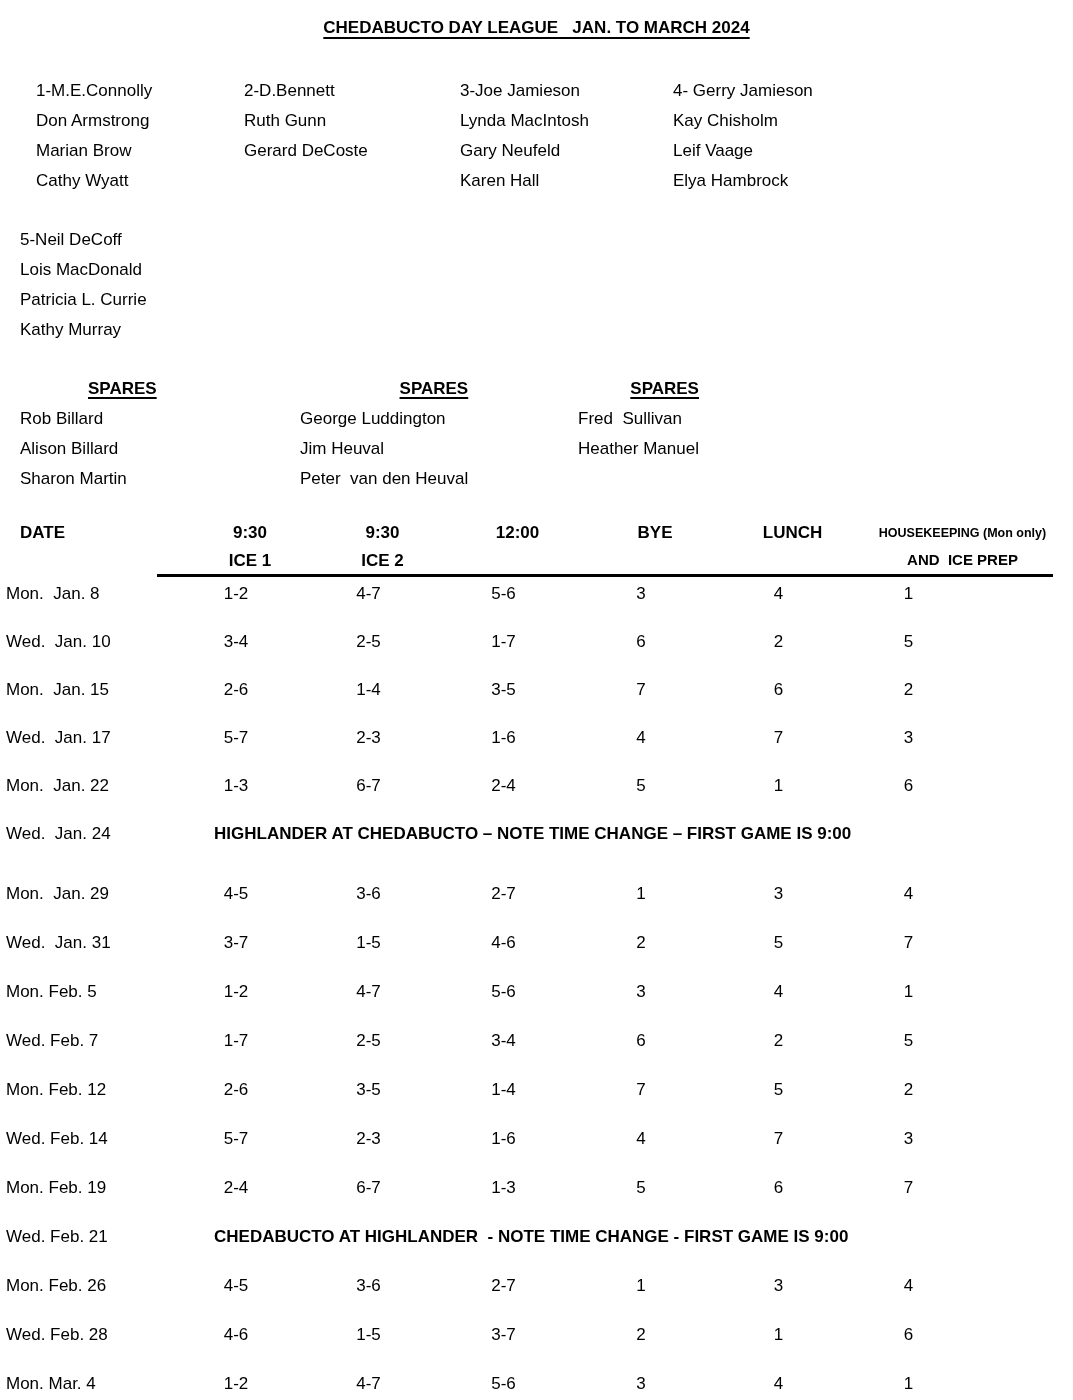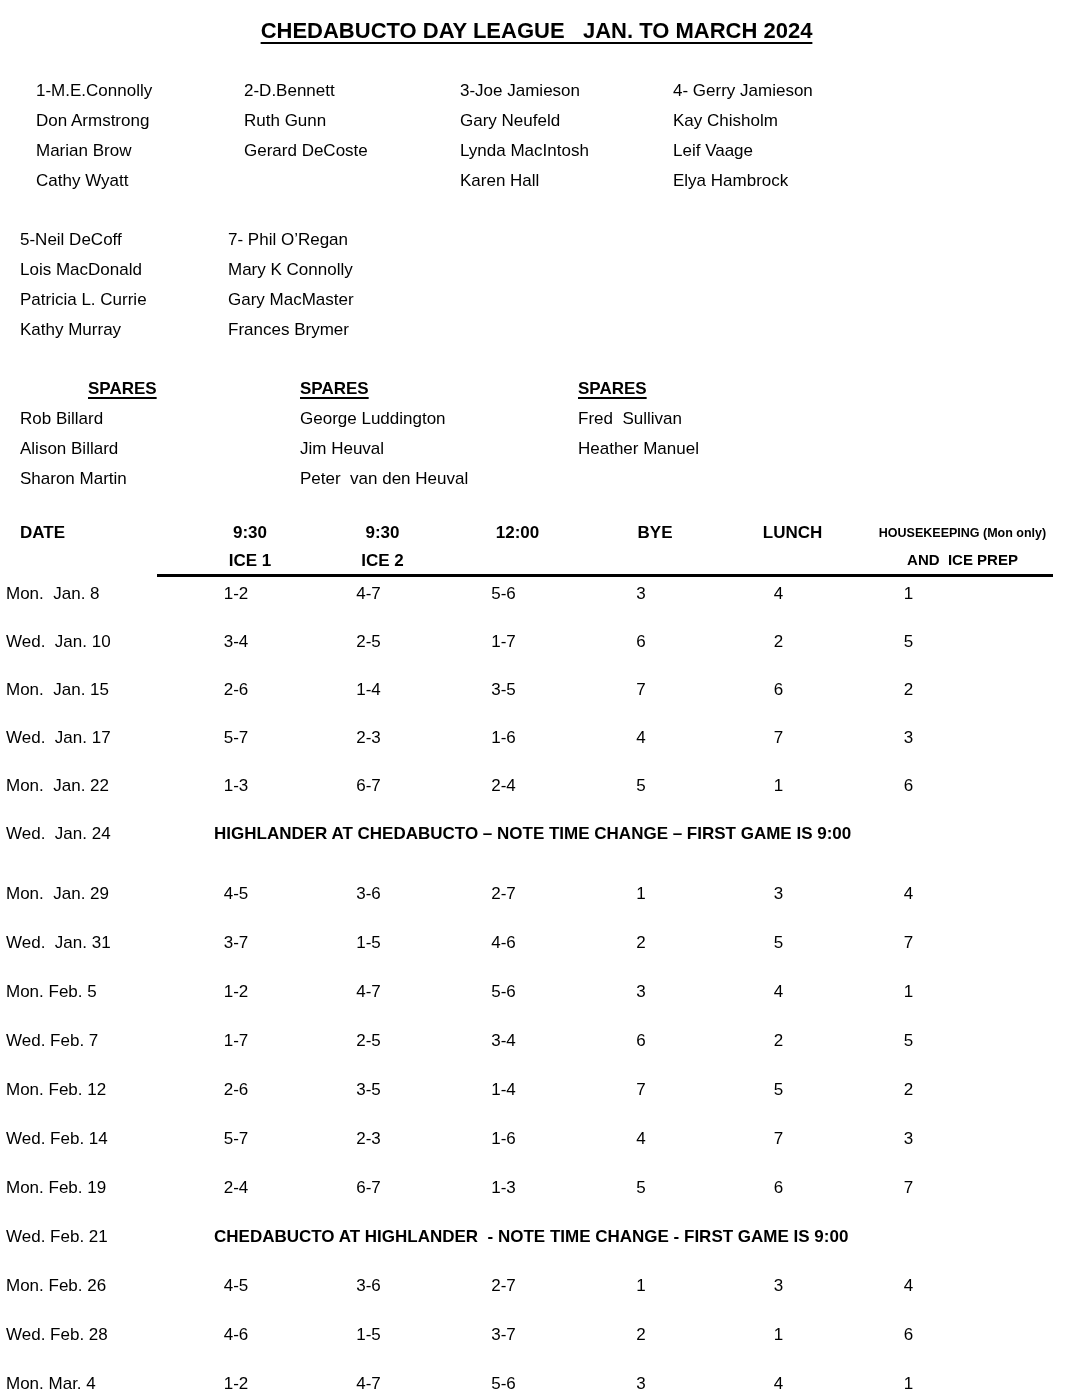--- a/index.html
+++ b/index.html
@@ -8,35 +8,35 @@
     background:#ffffff; color:#000000;
     font-family:"Liberation Sans", sans-serif;
     font-size:17px;
     overflow:hidden;
   }
   body { position:relative; }
   [data-bind] { white-space:pre; }
   .abs { position:absolute; }
 
   
-  .title { top:18px; left:0; width:1073px; text-align:center; font-weight:bold; font-size:22px; }
+  .title { top:18px; left:0; width:1073px; text-align:center; font-weight:bold; font-size:17px; }
   .title span { text-decoration:underline; text-decoration-thickness:2px; text-underline-offset:4px; }
 
   
   .teams { left:20px; display:grid; }
   .teams-1 { top:76px; grid-template-columns:208px 216px 213px auto;margin-left:16px; }
   .teams-2 { top:225px; grid-template-columns:208px 216px auto; }
   .team-col div { line-height:30px; height:30px; }
 
   
   .spares { top:374px; left:0; width:1073px; height:135px; }
   .sp-col { position:absolute; top:0; }
   .sp-col div { line-height:30px; height:30px; }
   .sp-1 { left:20px; } .sp-2 { left:300px; } .sp-3 { left:578px; }
-  .sp-head { font-weight:bold; text-decoration:underline; text-decoration-thickness:2px; text-underline-offset:3px; }
+  .sp-head { font-weight:bold; text-decoration:underline; text-decoration-thickness:2px; text-underline-offset:3px;text-align:right; }
   .sp-1 .sp-head { margin-left:68px; }
 
   
   .sched-head { top:523px; left:0; width:1073px; font-weight:bold; }
   .hrow { display:flex; padding-left:20px; height:28px; }
   .c-date  { width:165px; text-align:left; }
   .c-ice1  { width:130px; text-align:center; }
   .c-ice2  { width:135px; text-align:center; }
   .c-noon  { width:135px; text-align:center; }
   .c-bye   { width:140px; text-align:center; }
@@ -69,44 +69,38 @@
     <div data-bind="teams.row1.0.lines.2">Marian Brow</div>
     <div data-bind="teams.row1.0.lines.3">Cathy Wyatt</div>
   </div>
   <div class="team-col">
     <div data-bind="teams.row1.1.lines.0">2-D.Bennett</div>
     <div data-bind="teams.row1.1.lines.2">Ruth Gunn</div>
     <div data-bind="teams.row1.1.lines.3">Gerard DeCoste</div>
   </div>
   <div class="team-col">
     <div data-bind="teams.row1.2.lines.0">3-Joe Jamieson</div>
+    <div data-bind="teams.row1.2.lines.2">Lynda MacIntosh</div>
     <div data-bind="teams.row1.2.lines.1">Gary Neufeld</div>
-    <div data-bind="teams.row1.2.lines.2">Lynda MacIntosh</div>
     <div data-bind="teams.row1.2.lines.3">Karen Hall</div>
   </div>
   <div class="team-col">
     <div data-bind="teams.row1.3.lines.0">4- Gerry Jamieson</div>
     <div data-bind="teams.row1.3.lines.1">Kay Chisholm</div>
     <div data-bind="teams.row1.3.lines.2">Leif Vaage</div>
     <div data-bind="teams.row1.3.lines.3">Elya Hambrock</div>
   </div>
 </div>
 
 <div class="abs teams teams-2">
   <div class="team-col">
     <div data-bind="teams.row2.0.lines.0">5-Neil DeCoff</div>
     <div data-bind="teams.row2.0.lines.1">Lois MacDonald</div>
     <div data-bind="teams.row2.0.lines.2">Patricia L. Currie</div>
     <div data-bind="teams.row2.0.lines.3">Kathy Murray</div>
-  </div>
-  <div class="team-col">
-    <div data-bind="teams.row2.2.lines.0">7- Phil O’Regan</div>
-    <div data-bind="teams.row2.2.lines.1">Mary K Connolly</div>
-    <div data-bind="teams.row2.2.lines.2">Gary MacMaster</div>
-    <div data-bind="teams.row2.2.lines.3">Frances Brymer</div>
   </div>
 </div>
 
 <div class="abs spares">
   <div class="sp-col sp-1">
     <div class="sp-head" data-bind="spares.headers.0">SPARES</div>
     <div data-bind="spares.col1.0">Rob Billard</div>
     <div data-bind="spares.col1.1">Alison Billard</div>
     <div data-bind="spares.col1.2">Sharon Martin</div>
   </div>

